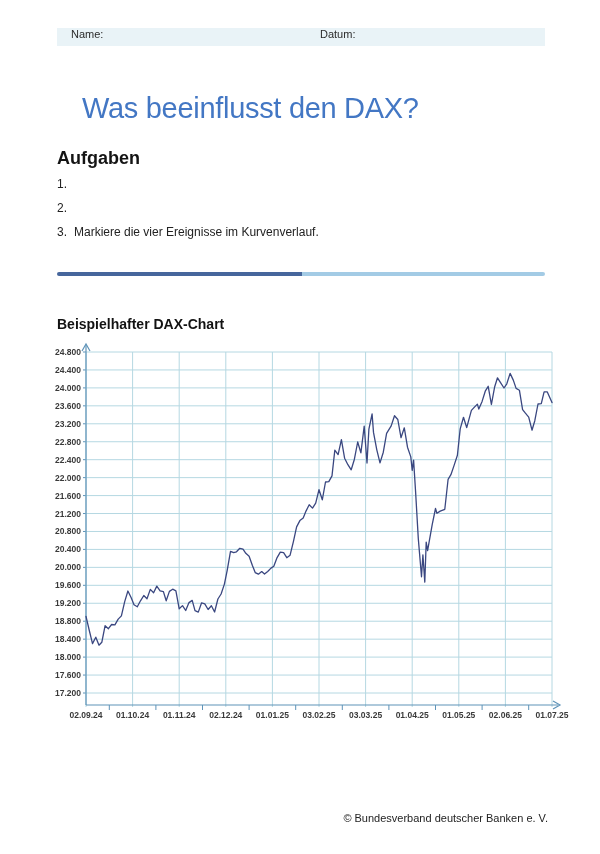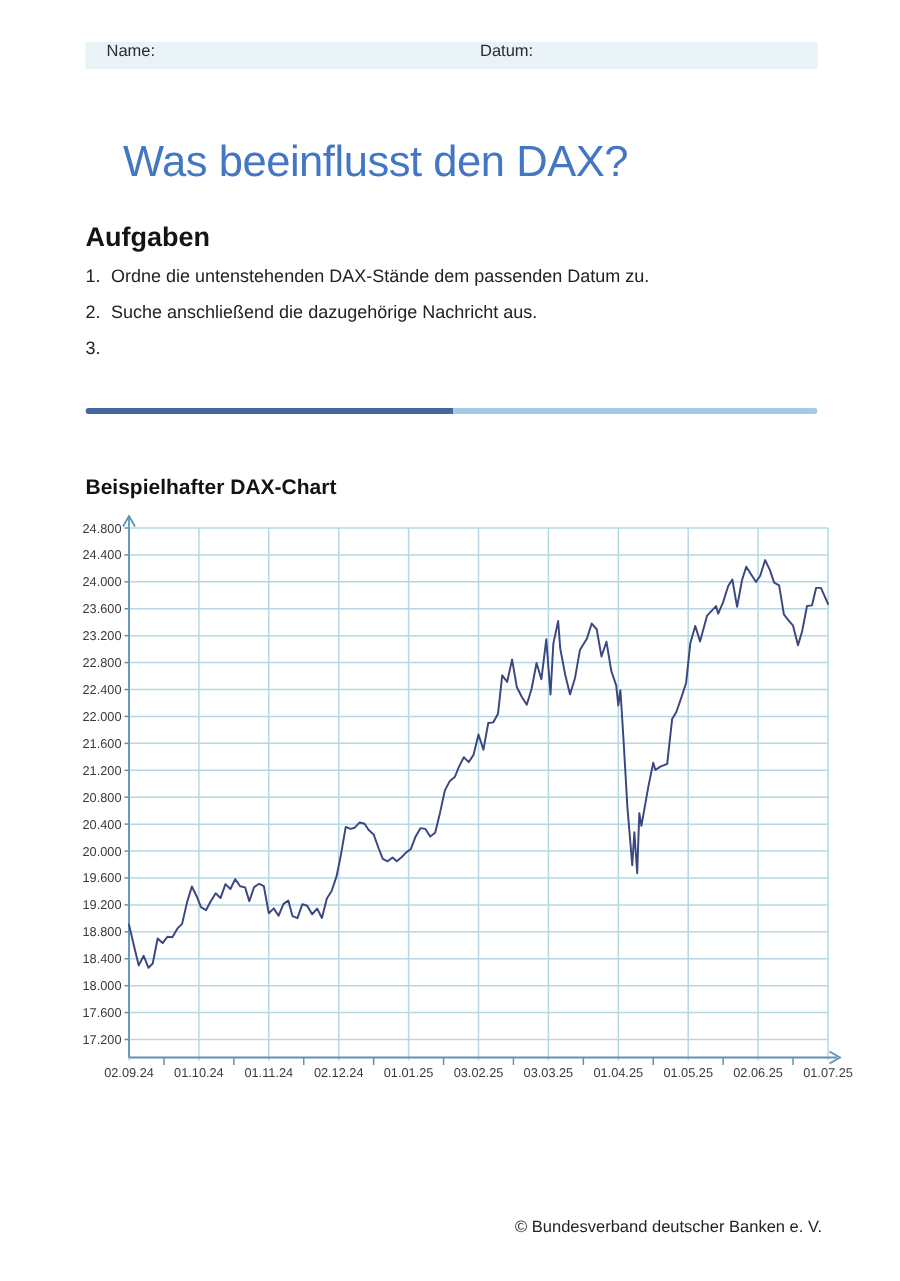--- a/index.html
+++ b/index.html
@@ -25,21 +25,21 @@
 
   .divider { position:absolute; left:57px; top:272px; width:488px; height:4px;
     border-radius:2px; display:flex; overflow:hidden; }
   .divider-seg { height:100%; }
   .divider-seg.dark { width:50.2%; }
   .divider-seg.light { width:49.8%; }
 
   .chart-heading { position:absolute; left:57px; top:316px; font-size:14px;
     font-weight:700; color:#121212; }
 
-  .chart-wrap { position:absolute; left:0; top:336px; width:600px; height:400px; }
+  .chart-wrap { position:absolute; left:0; top:336px; width:600px; height:400px;font-weight:bold; }
   svg text { font-family:"Liberation Sans", sans-serif; }
 
   .footer { position:absolute; right:52px; top:812px; font-size:11px; color:#232323; }
 </style>
 </head>
 <body>
 
 <div class="page">
 
   <div class="header-bar" style="background: rgb(233, 243, 247);">
@@ -47,28 +47,27 @@
     <span class="header-field datum">Datum:</span>
   </div>
 
   <h1 class="page-title" style="color: rgb(67, 119, 196);">Was beeinflusst den DAX?</h1>
 
   <h2 class="tasks-heading">Aufgaben</h2>
 
   <div class="task-list">
     <div class="task-item">
       <span class="task-num">1.</span>
-      <span class="task-text">Ordne die untenstehenden DAX-Stände dem passenden Datum zu.</span>
     </div>
     <div class="task-item">
       <span class="task-num">2.</span>
-      <span class="task-text">Suche anschließend die dazugehörige Nachricht aus.</span>
     </div>
     <div class="task-item">
       <span class="task-num">3.</span>
+      <span class="task-text">Markiere die vier Ereignisse im Kurvenverlauf.</span>
     </div>
   </div>
 
   <div class="divider">
     <div class="divider-seg dark" style="background: rgb(70, 102, 156);"></div>
     <div class="divider-seg light" style="background: rgb(163, 203, 229);"></div>
   </div>
 
   <h3 class="chart-heading">Beispielhafter DAX-Chart</h3>
 

